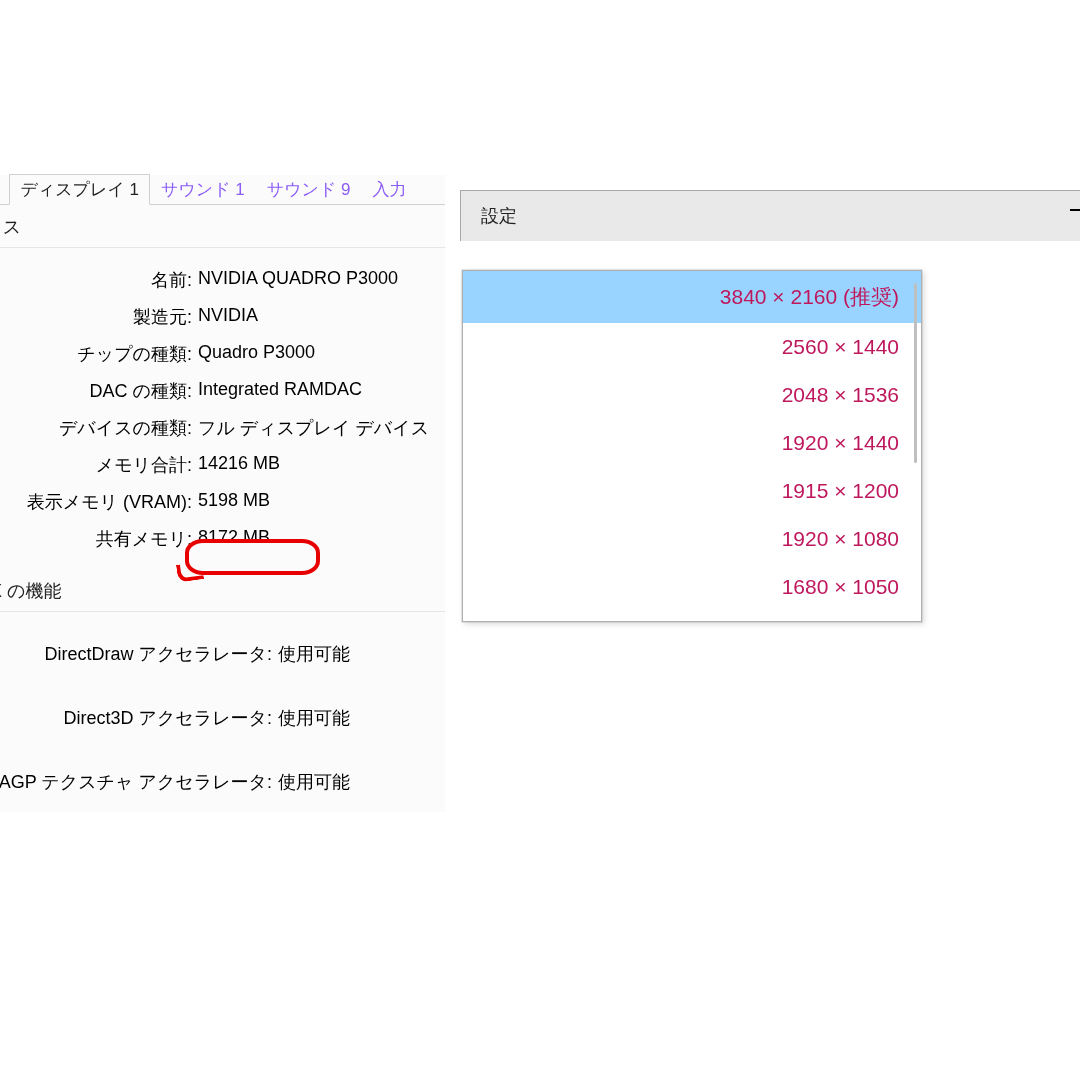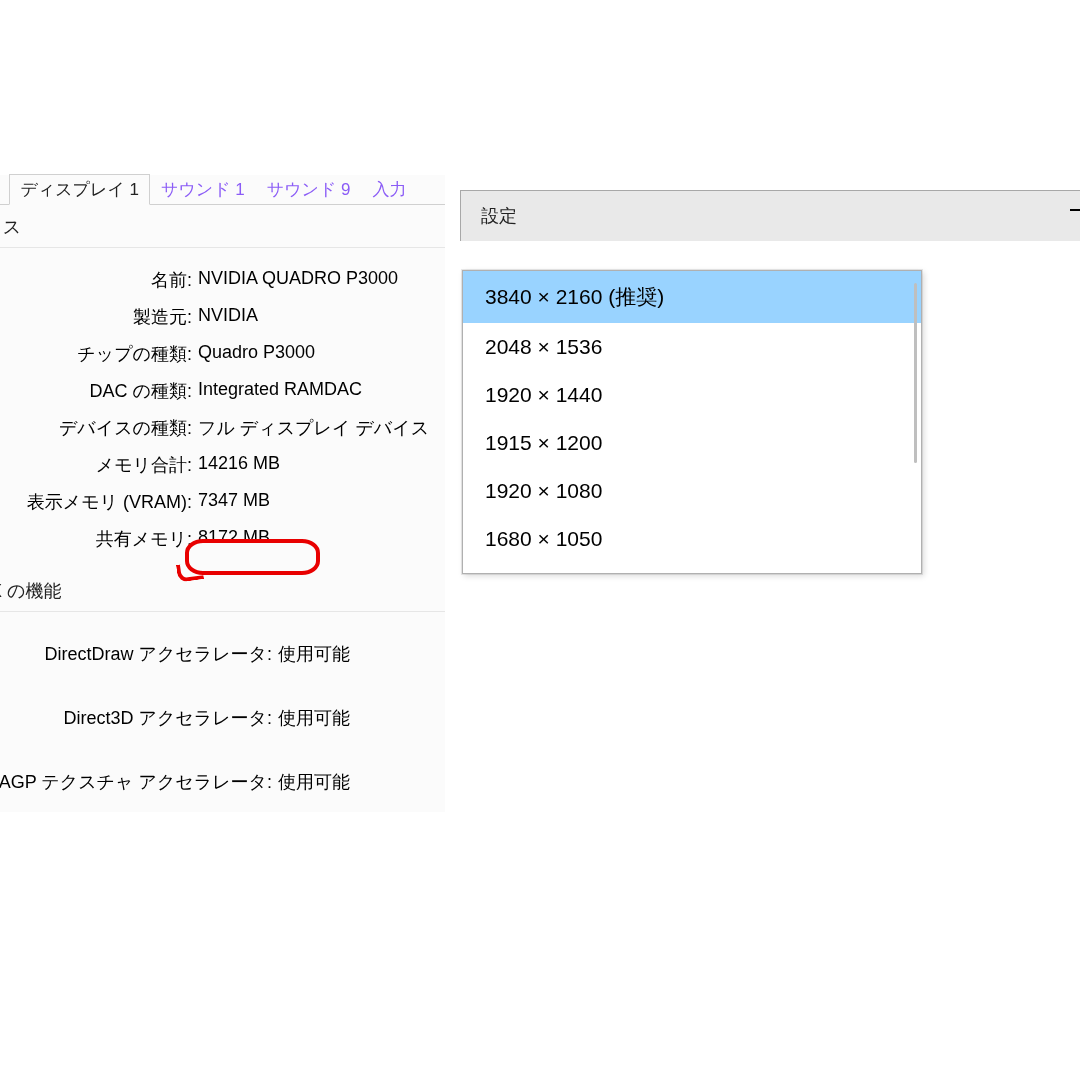--- a/index.html
+++ b/index.html
@@ -130,24 +130,25 @@
       top: 270px;
       width: 460px;
       background: #ffffff;
       border: 1px solid #b0b0b0;
       box-shadow: 2px 2px 6px rgba(0,0,0,0.15), 0 0 0 1px #e9e9e9;
       padding-bottom: 10px;
       z-index: 10;
     }
     .dropdown-inner { position: relative; }
     .dd-item {
-      padding: 12px 22px 12px 22px;
+      padding: 12px 22px 12px 34px;
       font-size: 21px;
-      color: #000000;
+      color: #be185d;
       cursor: default;
+      text-align: right;
     }
     .dd-item.selected { background: #99d3ff; }
     .dd-scrollbar {
       position: absolute;
       right: 4px;
       top: 12px;
       width: 3px;
       height: 180px;
       background: #bfbfbf;
       border-radius: 2px;
@@ -182,21 +183,21 @@
       <div class="k">DAC の種類:</div>
       <div class="v">Integrated RAMDAC</div>
 
       <div class="k">デバイスの種類:</div>
       <div class="v">フル ディスプレイ デバイス</div>
 
       <div class="k">メモリ合計:</div>
       <div class="v">14216 MB</div>
 
       <div class="k">表示メモリ (VRAM):</div>
-      <div class="v">7347 MB</div>
+      <div class="v">5198 MB</div>
 
       <div class="k">共有メモリ:</div>
       <div class="v">8172 MB</div>
     </div>
 
     <div class="groupbox-label">ectX の機能</div>
 
     <div class="features">
       <div class="kv">
         <div class="k">DirectDraw アクセラレータ:</div>
@@ -217,20 +218,21 @@
     <div class="settings-titlebar">
       <span>設定</span>
       <span class="min-dash"></span>
     </div>
     <div class="settings-body"></div>
   </div>
 
   <div class="dropdown">
     <div class="dropdown-inner">
       <div class="dd-item selected">3840 × 2160 (推奨)</div>
+      <div class="dd-item">2560 × 1440</div>
       <div class="dd-item">2048 × 1536</div>
       <div class="dd-item">1920 × 1440</div>
       <div class="dd-item">1915 × 1200</div>
       <div class="dd-item">1920 × 1080</div>
       <div class="dd-item">1680 × 1050</div>
       <div class="dd-scrollbar"></div>
     </div>
   </div>
 
 </div>

